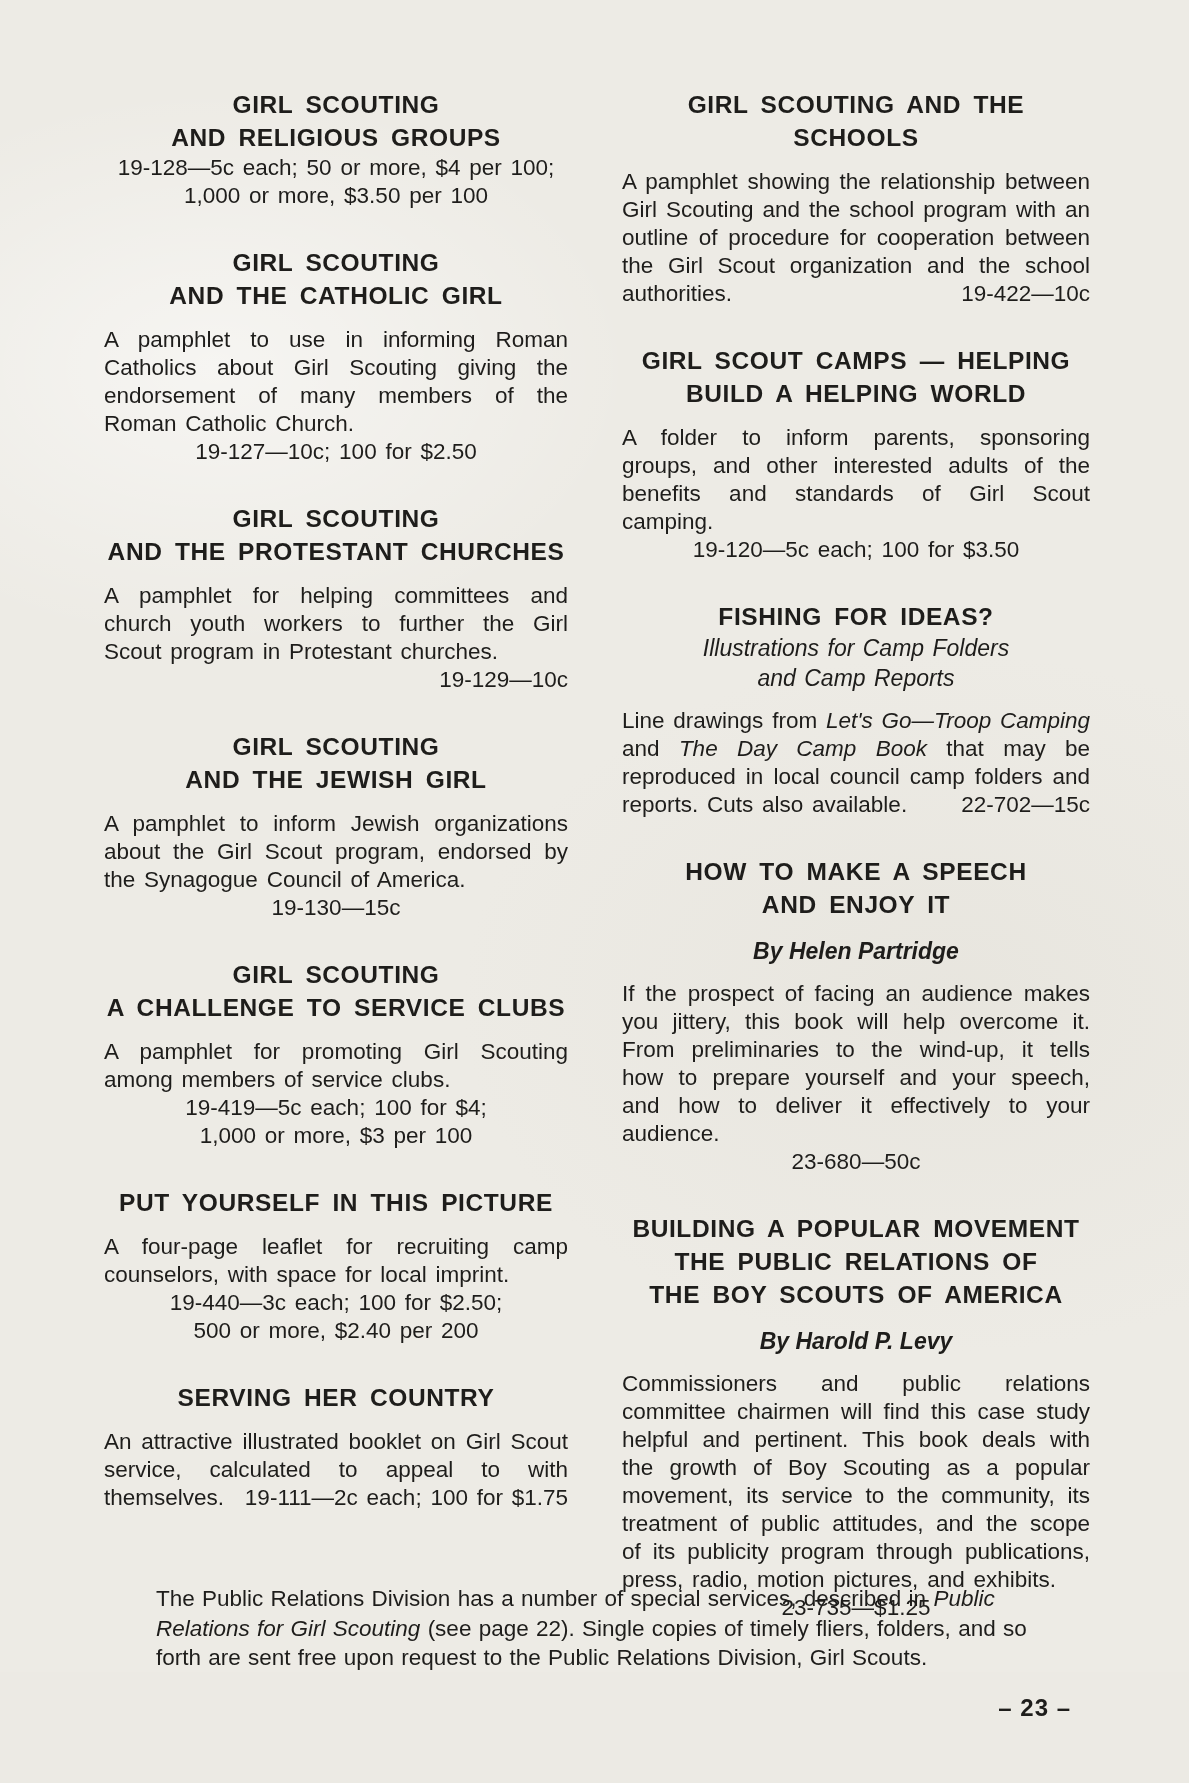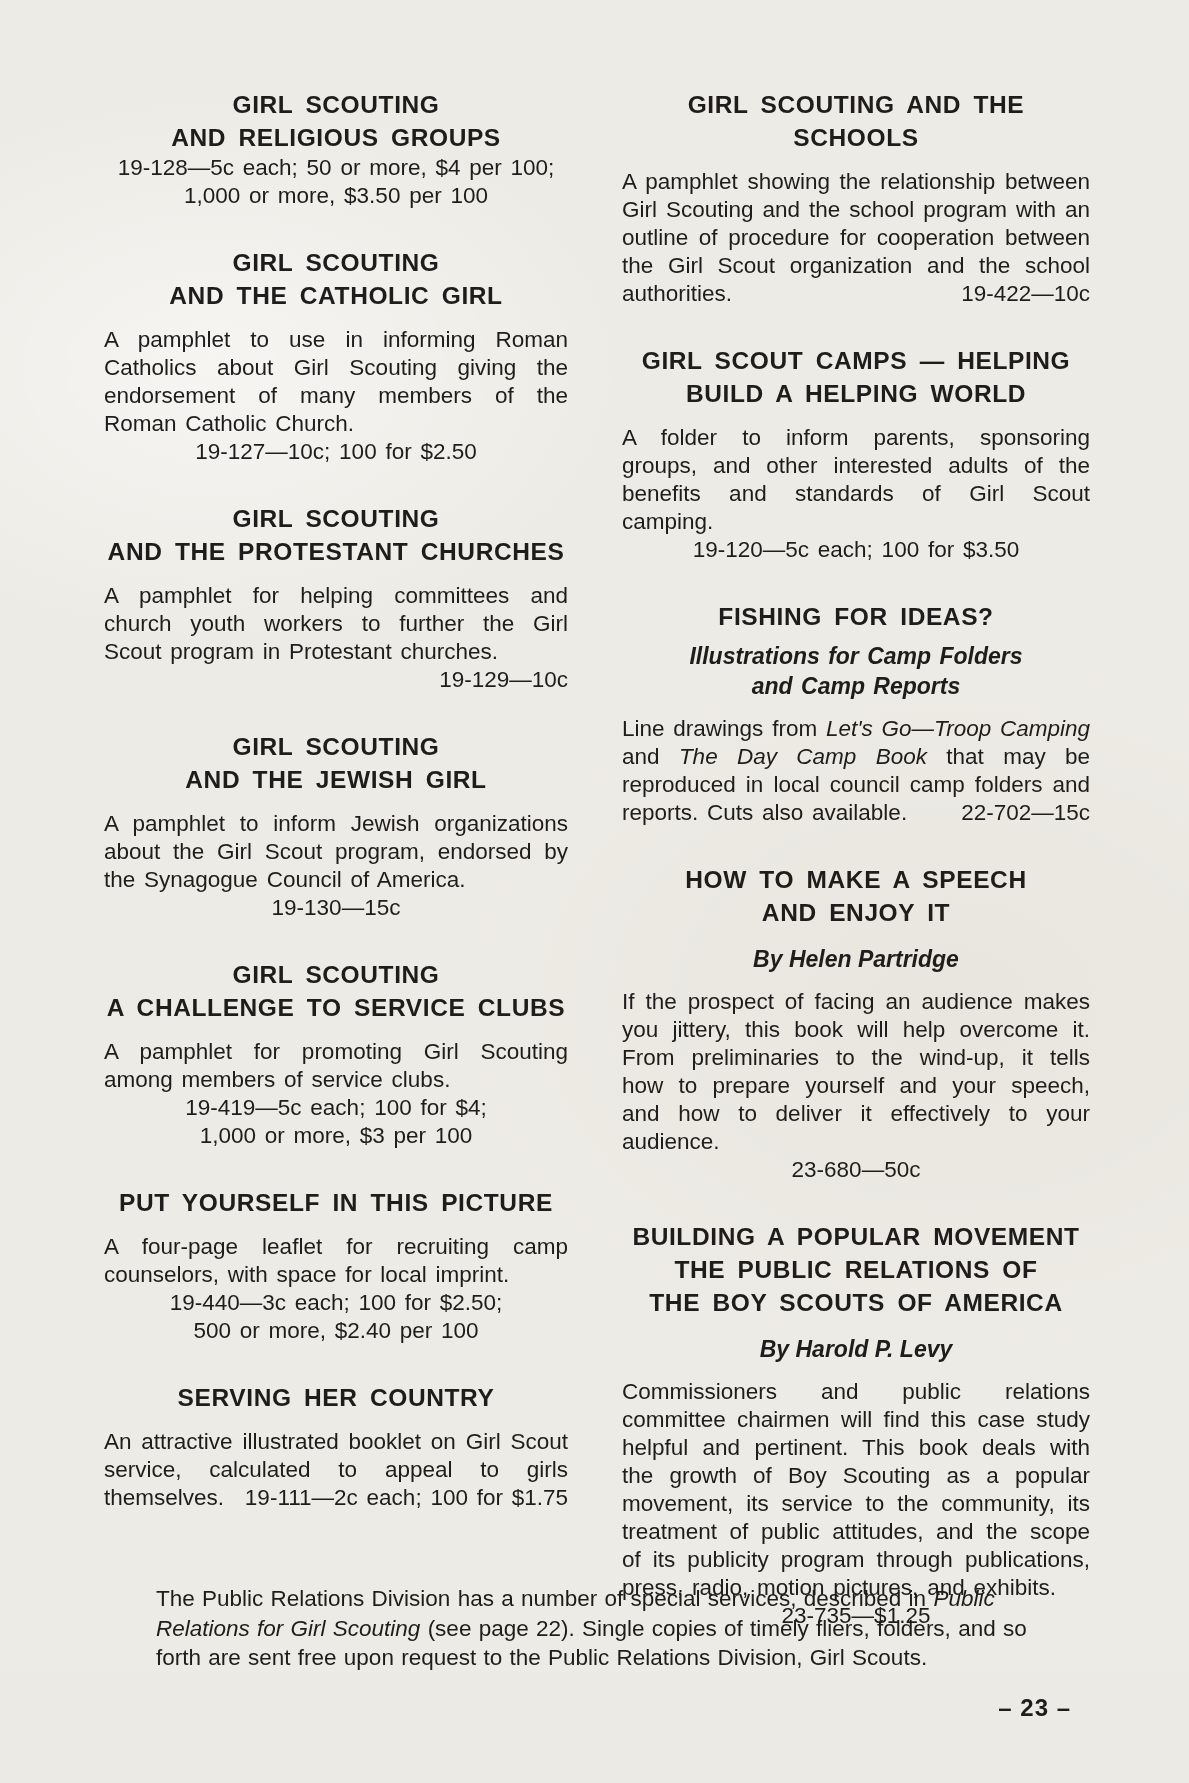--- a/index.html
+++ b/index.html
@@ -16,21 +16,21 @@
       radial-gradient(ellipse 700px 500px at 80% 60%, rgba(222,219,210,0.35), rgba(222,219,210,0) 70%),
       #edebe5;
     color:#1e1d1b;
   }
   .col{position:absolute;top:88px;}
   .col-left{left:104px;width:464px;}
   .col-right{left:622px;width:468px;}
   .section{margin-bottom:36px;}
   .h{font-weight:700;text-align:center;font-size:24.5px;line-height:33px;letter-spacing:0.6px;word-spacing:5px;}
   .h-line{display:block;}
-  .sub{font-weight:700;font-style:italic;text-align:center;font-size:23px;line-height:30px;margin-top:8px;word-spacing:2px;}
+  .sub{font-weight:400;font-style:italic;text-align:center;font-size:23px;line-height:30px;word-spacing:2px;}
   .byline{font-weight:700;font-style:italic;text-align:center;font-size:23px;line-height:30px;margin-top:15px;}
   .bodytext{font-size:22.5px;line-height:28px;text-align:justify;margin:14px 0 0 0;word-spacing:2.5px;}
   .bodytext::after{content:"";display:block;clear:both;}
   .price-inline{float:right;padding-left:14px;}
   .price-line{font-size:22.5px;line-height:28px;text-align:center;word-spacing:2.5px;}
   .italic{font-style:italic;}
   .footer-note{
     position:absolute;left:156px;top:1584px;width:884px;
     font-size:22.5px;line-height:29.5px;text-align:left;word-spacing:1px;
   }
@@ -90,28 +90,28 @@
       <div class="price-line">19-419—5c each; 100 for $4;</div>
       <div class="price-line">1,000 or more, $3 per 100</div>
     </div>
 
     <div class="section">
       <div class="h">
         <span class="h-line">PUT YOURSELF IN THIS PICTURE</span>
       </div>
       <p class="bodytext">A four-page leaflet for recruiting camp counselors, with space for local imprint.</p>
       <div class="price-line">19-440—3c each; 100 for $2.50;</div>
-      <div class="price-line">500 or more, $2.40 per 100</div>
+      <div class="price-line">500 or more, $2.40 per 200</div>
     </div>
 
     <div class="section">
       <div class="h">
         <span class="h-line">SERVING HER COUNTRY</span>
       </div>
-      <p class="bodytext"><span>An attractive illustrated booklet on Girl Scout service, calculated to appeal to girls themselves.</span><span class="price-inline">19-111—2c each; 100 for $1.75</span></p>
+      <p class="bodytext"><span>An attractive illustrated booklet on Girl Scout service, calculated to appeal to with themselves.</span><span class="price-inline">19-111—2c each; 100 for $1.75</span></p>
     </div>
 
   </div>
 
   <div class="col col-right">
 
     <div class="section">
       <div class="h">
         <span class="h-line">GIRL SCOUTING AND THE SCHOOLS</span>
       </div>

